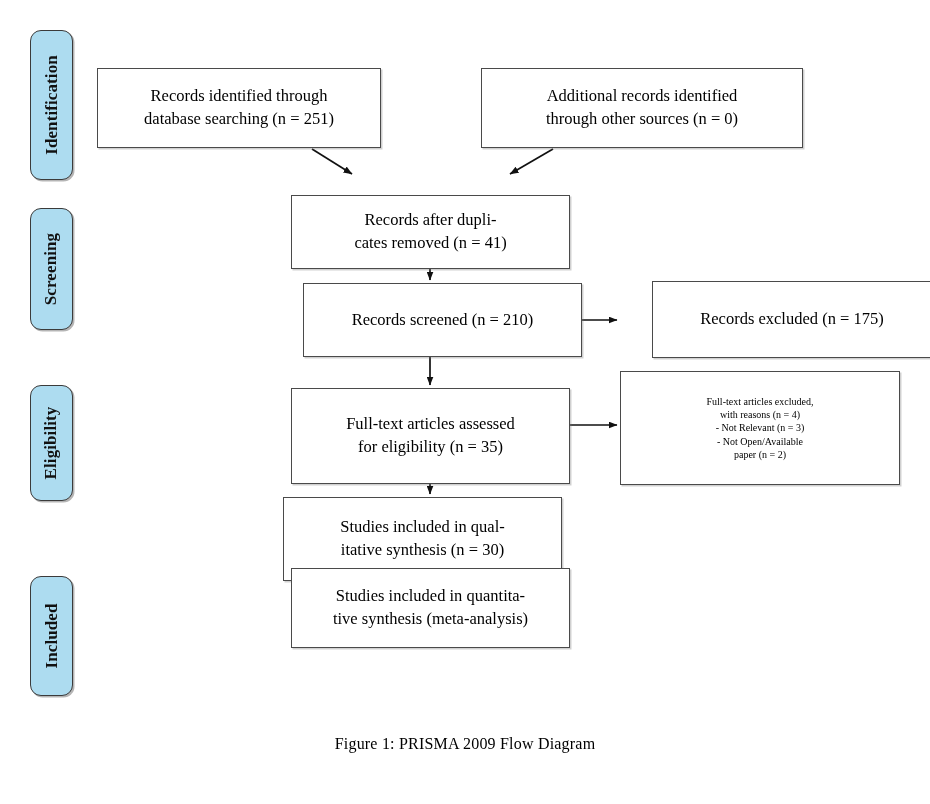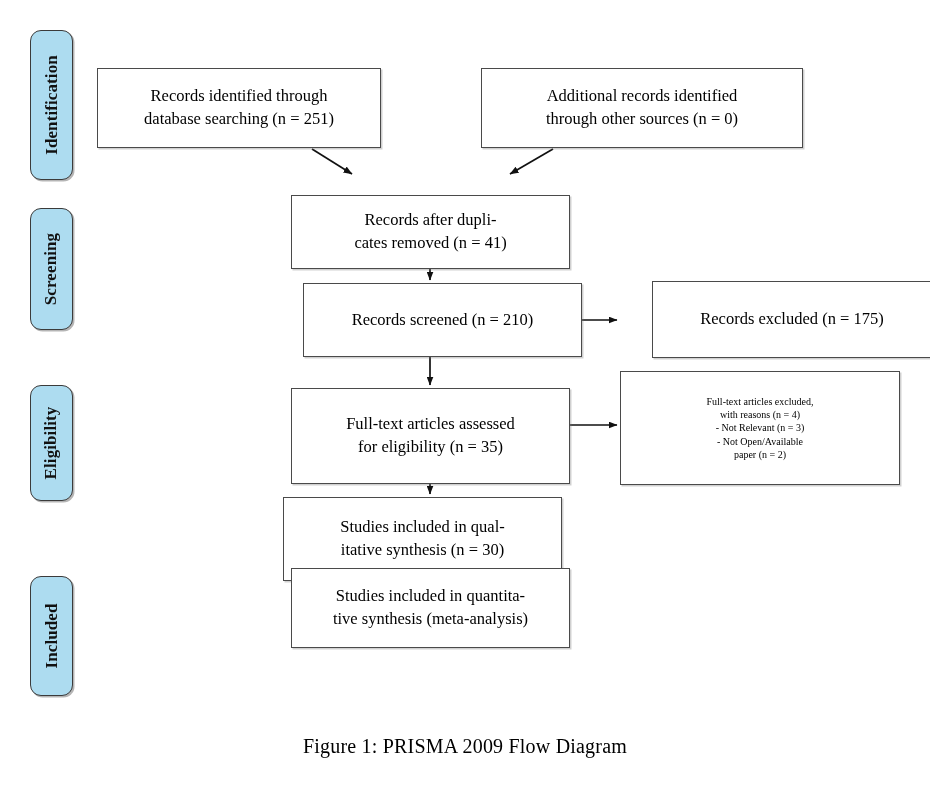--- a/index.html
+++ b/index.html
@@ -80,21 +80,21 @@
   }
 
   
   #caption {
     position: absolute;
     left: 0;
     top: 735px;
     width: 930px;
     text-align: center;
     font-family: "Liberation Serif", "DejaVu Serif", serif;
-    font-size: 20px;
+    font-size: 16px;
     color: #000000;
     letter-spacing: 0.2px;
   }
 </style>
 </head>
 <body>
 
 <div id="canvas">
 
   <svg id="connectors" viewBox="0 0 930 804" width="930" height="804">

